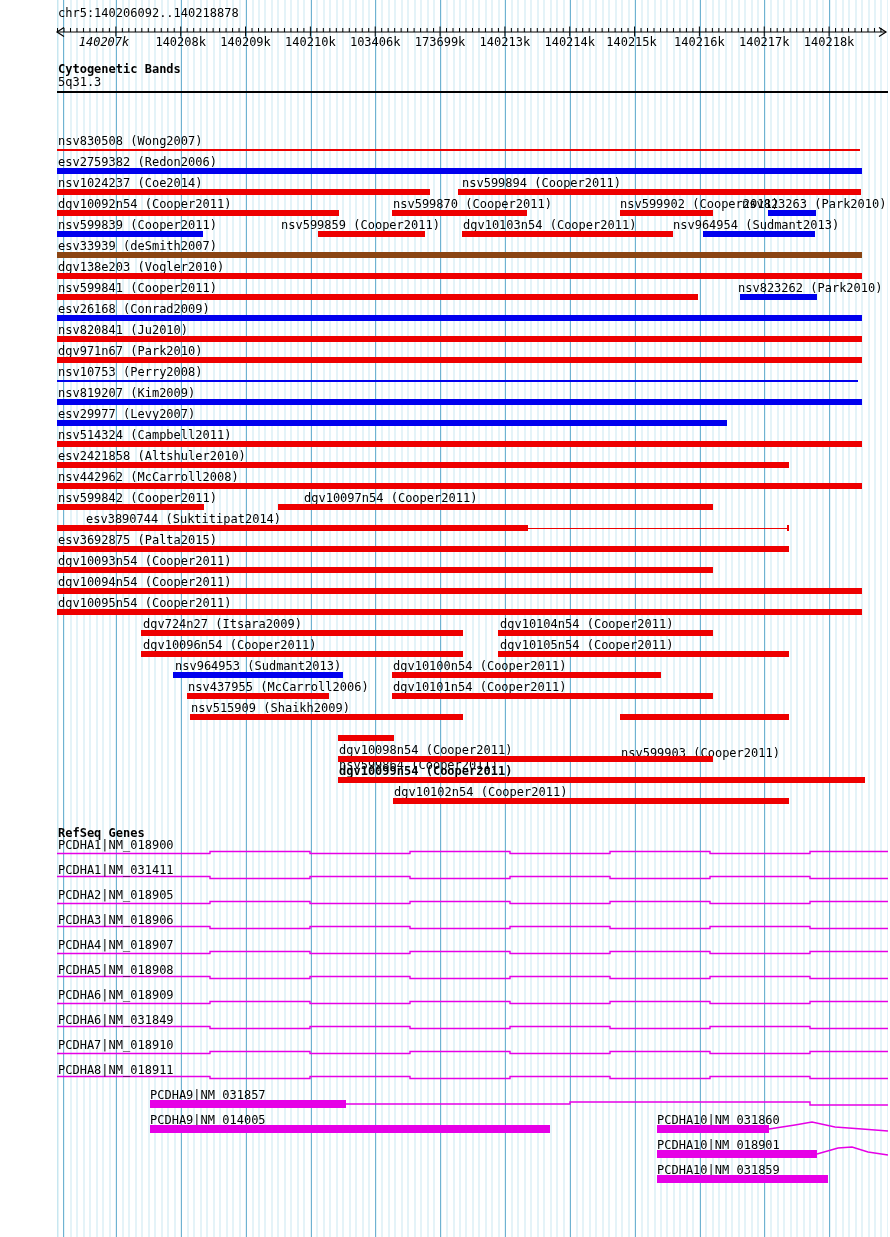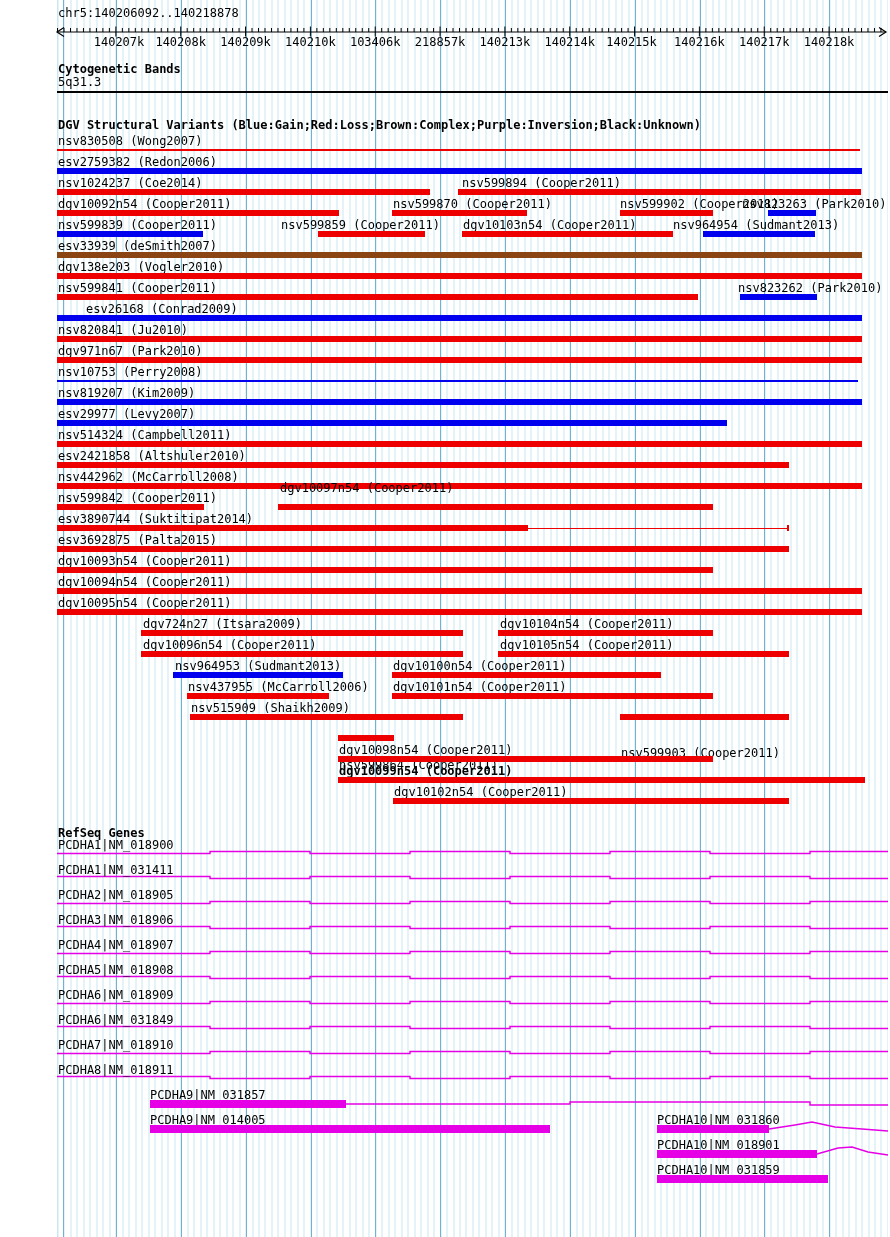--- a/index.html
+++ b/index.html
@@ -162,39 +162,38 @@
       <path d="M57 1026.5 H210 V1028.5 H310 V1026.5 H410 V1028.5 H510 V1026.5 H610 V1028.5 H710 V1026.5 H810 V1028.5 H888" fill="none" stroke="#E600E6" stroke-width="1.4"></path>
       <path d="M57 1053.5 H210 V1051.5 H310 V1053.5 H410 V1051.5 H510 V1053.5 H610 V1051.5 H710 V1053.5 H810 V1051.5 H888" fill="none" stroke="#E600E6" stroke-width="1.4"></path>
       <path d="M57 1076.5 H210 V1078.5 H310 V1076.5 H410 V1078.5 H510 V1076.5 H610 V1078.5 H710 V1076.5 H810 V1078.5 H888" fill="none" stroke="#E600E6" stroke-width="1.4"></path>
       <path d="M346 1104 L570 1104 L570 1102 L810 1102 L810 1105 L888 1105" fill="none" stroke="#E600E6" stroke-width="1.4"></path>
       <path d="M769 1129 L795 1125 L812 1122 L835 1127 L862 1129 L888 1131" fill="none" stroke="#E600E6" stroke-width="1.4"></path>
       <path d="M817 1154 L838 1148 L852 1147 L868 1152 L888 1155" fill="none" stroke="#E600E6" stroke-width="1.4"></path>
     </svg>
 
   <div class="lbl" style="left:58px;top:8px">chr5:140206092..140218878</div>
   <div id="ruler-labels">
-      <div style="position: absolute; left: 119px; top: 37px; transform: translateX(-50%); line-height: 11px;">140207k</div>
+      <div style="position: absolute; left: 104px; top: 37px; transform: translateX(-50%); line-height: 11px; font-style: italic;">140207k</div>
       <div style="position: absolute; left: 180.708px; top: 37px; transform: translateX(-50%); line-height: 11px;">140208k</div>
       <div style="position: absolute; left: 245.545px; top: 37px; transform: translateX(-50%); line-height: 11px;">140209k</div>
       <div style="position: absolute; left: 310.381px; top: 37px; transform: translateX(-50%); line-height: 11px;">140210k</div>
       <div style="position: absolute; left: 375.218px; top: 37px; transform: translateX(-50%); line-height: 11px;">103406k</div>
-      <div style="position: absolute; left: 440.054px; top: 37px; transform: translateX(-50%); line-height: 11px;">218857k</div>
+      <div style="position: absolute; left: 440.054px; top: 37px; transform: translateX(-50%); line-height: 11px;">173699k</div>
       <div style="position: absolute; left: 504.891px; top: 37px; transform: translateX(-50%); line-height: 11px;">140213k</div>
       <div style="position: absolute; left: 569.727px; top: 37px; transform: translateX(-50%); line-height: 11px;">140214k</div>
       <div style="position: absolute; left: 625px; top: 37px; transform: translateX(-50%); line-height: 11px; padding-left: 13px;">140215k</div>
       <div style="position: absolute; left: 699.4px; top: 37px; transform: translateX(-50%); line-height: 11px;">140216k</div>
       <div style="position: absolute; left: 764.237px; top: 37px; transform: translateX(-50%); line-height: 11px;">140217k</div>
       <div style="position: absolute; left: 829.074px; top: 37px; transform: translateX(-50%); line-height: 11px;">140218k</div>
     </div>
 
   <div class="lbl hdr" style="left:58px;top:64px">Cytogenetic Bands</div>
   <div class="lbl" style="left:58px;top:77px">5q31.3</div>
   <div class="cytoline" style="left:57px;top:91px;width:831px;height:2px"></div>
 
-  <div class="lbl hdr" style="left:58px;top:120px">DGV Structural Variants (Blue:Gain;Red:Loss;Brown:Complex;Purple:Inversion;Black:Unknown)</div>
   <div id="dgv-track">
       <div style="position: absolute; left: 58px; top: 136px; line-height: 11px; white-space: pre;">nsv830508 (Wong2007)</div>
       <div style="position: absolute; left: 57px; top: 149px; width: 803px; height: 2px; background: rgb(238, 0, 0);"></div>
       <div style="position: absolute; left: 58px; top: 157px; line-height: 11px; white-space: pre;">esv2759382 (Redon2006)</div>
       <div style="position: absolute; left: 57px; top: 168px; width: 805px; height: 6px; background: rgb(0, 0, 238);"></div>
       <div style="position: absolute; left: 58px; top: 178px; line-height: 11px; white-space: pre;">nsv1024237 (Coe2014)</div>
       <div style="position: absolute; left: 57px; top: 189px; width: 373px; height: 6px; background: rgb(238, 0, 0);"></div>
       <div style="position: absolute; left: 462px; top: 178px; line-height: 11px; white-space: pre;">nsv599894 (Cooper2011)</div>
       <div style="position: absolute; left: 458px; top: 189px; width: 403px; height: 6px; background: rgb(238, 0, 0);"></div>
       <div style="position: absolute; left: 58px; top: 199px; line-height: 11px; white-space: pre;">dgv10092n54 (Cooper2011)</div>
@@ -214,43 +213,43 @@
       <div style="position: absolute; left: 673px; top: 220px; line-height: 11px; white-space: pre;">nsv964954 (Sudmant2013)</div>
       <div style="position: absolute; left: 703px; top: 231px; width: 112px; height: 6px; background: rgb(0, 0, 238);"></div>
       <div style="position: absolute; left: 58px; top: 241px; line-height: 11px; white-space: pre;">esv33939 (deSmith2007)</div>
       <div style="position: absolute; left: 57px; top: 252px; width: 805px; height: 6px; background: rgb(139, 69, 19);"></div>
       <div style="position: absolute; left: 58px; top: 262px; line-height: 11px; white-space: pre;">dgv138e203 (Vogler2010)</div>
       <div style="position: absolute; left: 57px; top: 273px; width: 805px; height: 6px; background: rgb(238, 0, 0);"></div>
       <div style="position: absolute; left: 58px; top: 283px; line-height: 11px; white-space: pre;">nsv599841 (Cooper2011)</div>
       <div style="position: absolute; left: 57px; top: 294px; width: 641px; height: 6px; background: rgb(238, 0, 0);"></div>
       <div style="position: absolute; left: 738px; top: 283px; line-height: 11px; white-space: pre;">nsv823262 (Park2010)</div>
       <div style="position: absolute; left: 740px; top: 294px; width: 77px; height: 6px; background: rgb(0, 0, 238);"></div>
-      <div style="position: absolute; left: 58px; top: 304px; line-height: 11px; white-space: pre; margin-left: 28px;">esv26168 (Conrad2009)</div>
+      <div style="position: absolute; left: 58px; top: 304px; line-height: 11px; white-space: pre;">esv26168 (Conrad2009)</div>
       <div style="position: absolute; left: 57px; top: 315px; width: 805px; height: 6px; background: rgb(0, 0, 238);"></div>
       <div style="position: absolute; left: 58px; top: 325px; line-height: 11px; white-space: pre;">nsv820841 (Ju2010)</div>
       <div style="position: absolute; left: 57px; top: 336px; width: 805px; height: 6px; background: rgb(238, 0, 0);"></div>
       <div style="position: absolute; left: 58px; top: 346px; line-height: 11px; white-space: pre;">dgv971n67 (Park2010)</div>
       <div style="position: absolute; left: 57px; top: 357px; width: 805px; height: 6px; background: rgb(238, 0, 0);"></div>
       <div style="position: absolute; left: 58px; top: 367px; line-height: 11px; white-space: pre;">nsv10753 (Perry2008)</div>
       <div style="position: absolute; left: 57px; top: 380px; width: 801px; height: 2px; background: rgb(0, 0, 238);"></div>
       <div style="position: absolute; left: 58px; top: 388px; line-height: 11px; white-space: pre;">nsv819207 (Kim2009)</div>
       <div style="position: absolute; left: 57px; top: 399px; width: 805px; height: 6px; background: rgb(0, 0, 238);"></div>
       <div style="position: absolute; left: 58px; top: 409px; line-height: 11px; white-space: pre;">esv29977 (Levy2007)</div>
       <div style="position: absolute; left: 57px; top: 420px; width: 670px; height: 6px; background: rgb(0, 0, 238);"></div>
       <div style="position: absolute; left: 58px; top: 430px; line-height: 11px; white-space: pre;">nsv514324 (Campbell2011)</div>
       <div style="position: absolute; left: 57px; top: 441px; width: 805px; height: 6px; background: rgb(238, 0, 0);"></div>
       <div style="position: absolute; left: 58px; top: 451px; line-height: 11px; white-space: pre;">esv2421858 (Altshuler2010)</div>
       <div style="position: absolute; left: 57px; top: 462px; width: 732px; height: 6px; background: rgb(238, 0, 0);"></div>
       <div style="position: absolute; left: 58px; top: 472px; line-height: 11px; white-space: pre;">nsv442962 (McCarroll2008)</div>
       <div style="position: absolute; left: 57px; top: 483px; width: 805px; height: 6px; background: rgb(238, 0, 0);"></div>
       <div style="position: absolute; left: 58px; top: 493px; line-height: 11px; white-space: pre;">nsv599842 (Cooper2011)</div>
       <div style="position: absolute; left: 57px; top: 504px; width: 147px; height: 6px; background: rgb(238, 0, 0);"></div>
-      <div style="position: absolute; left: 280px; top: 483px; line-height: 11px; white-space: pre;">dgv10097n54 (Cooper2011)</div>
+      <div style="position: absolute; left: 280px; top: 493px; line-height: 11px; white-space: pre; padding-left: 24px;">dgv10097n54 (Cooper2011)</div>
       <div style="position: absolute; left: 278px; top: 504px; width: 435px; height: 6px; background: rgb(238, 0, 0);"></div>
-      <div style="position: absolute; left: 58px; top: 514px; line-height: 11px; white-space: pre;">esv3890744 (Suktitipat2014)</div>
+      <div style="position: absolute; left: 58px; top: 514px; line-height: 11px; white-space: pre; padding-left: 28px;">esv3890744 (Suktitipat2014)</div>
       <div style="position: absolute; left: 57px; top: 525px; width: 471px; height: 6px; background: rgb(238, 0, 0);"></div>
       <div style="position: absolute; left: 528px; top: 527.5px; width: 260px; height: 1.2px; background: rgb(238, 0, 0);"></div>
       <div style="position: absolute; left: 787px; top: 525px; width: 2px; height: 6px; background: rgb(238, 0, 0);"></div>
       <div style="position: absolute; left: 58px; top: 535px; line-height: 11px; white-space: pre;">esv3692875 (Palta2015)</div>
       <div style="position: absolute; left: 57px; top: 546px; width: 732px; height: 6px; background: rgb(238, 0, 0);"></div>
       <div style="position: absolute; left: 58px; top: 556px; line-height: 11px; white-space: pre;">dgv10093n54 (Cooper2011)</div>
       <div style="position: absolute; left: 57px; top: 567px; width: 656px; height: 6px; background: rgb(238, 0, 0);"></div>
       <div style="position: absolute; left: 58px; top: 577px; line-height: 11px; white-space: pre;">dgv10094n54 (Cooper2011)</div>
       <div style="position: absolute; left: 57px; top: 588px; width: 805px; height: 6px; background: rgb(238, 0, 0);"></div>
       <div style="position: absolute; left: 58px; top: 598px; line-height: 11px; white-space: pre;">dgv10095n54 (Cooper2011)</div>

